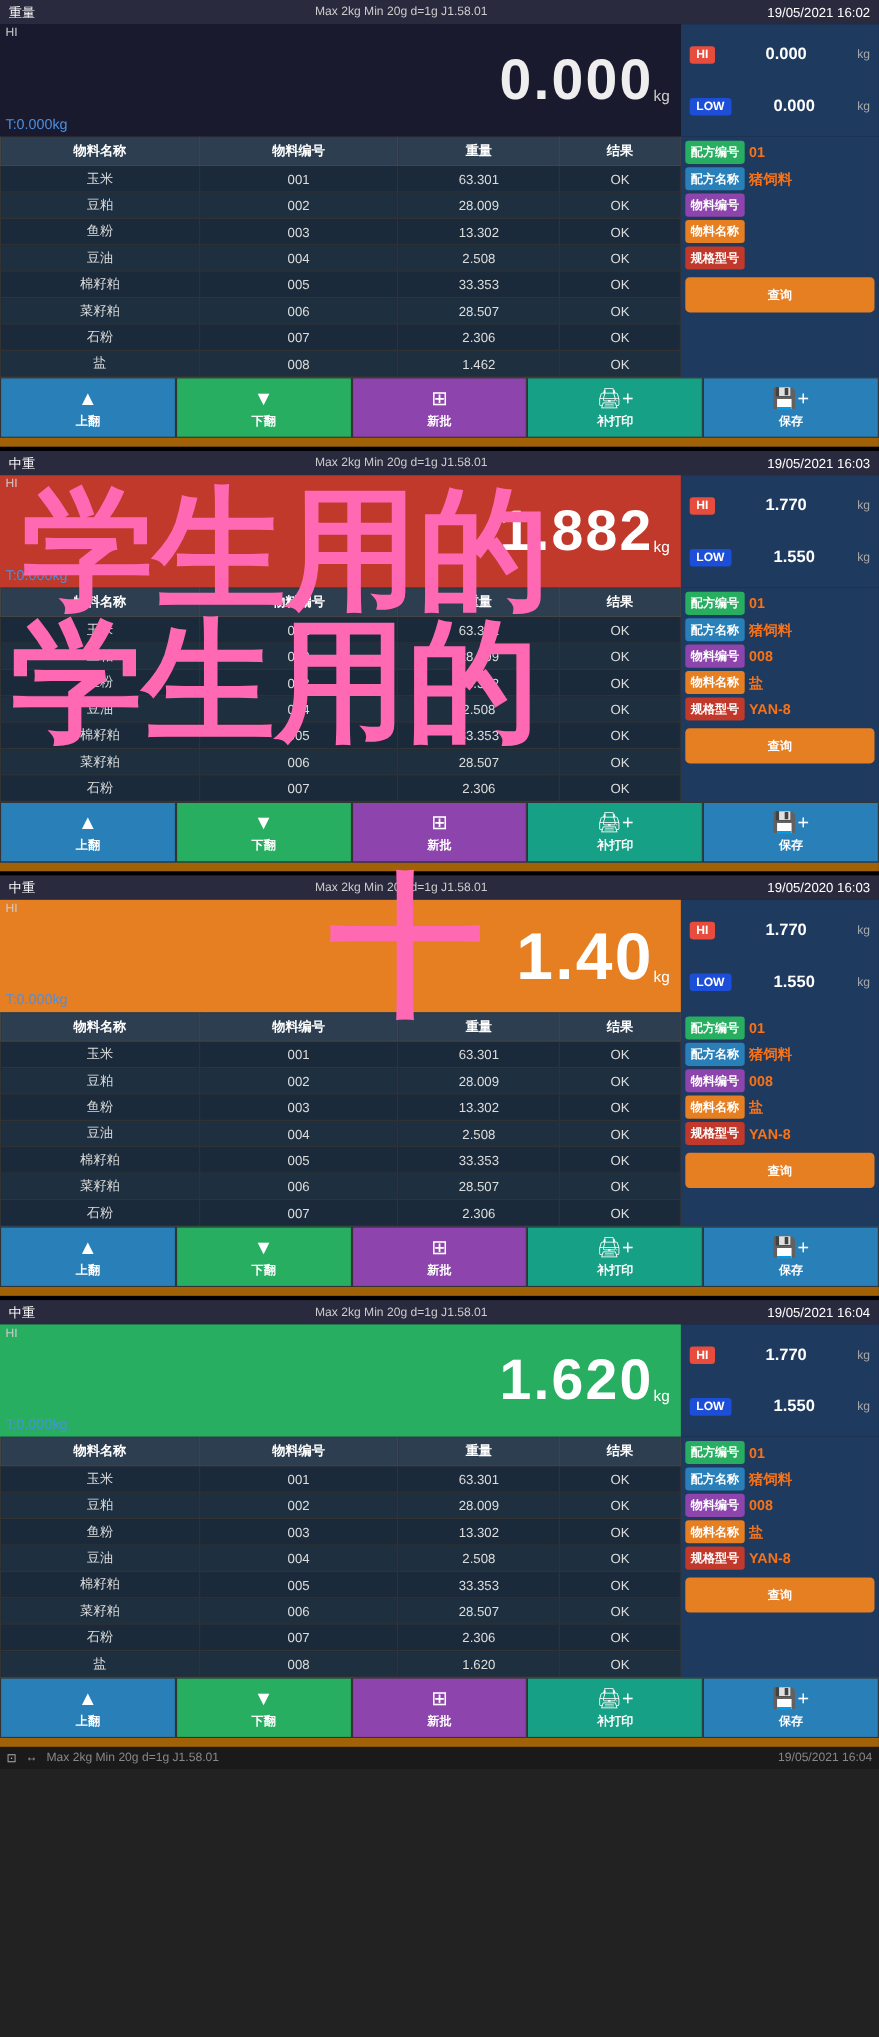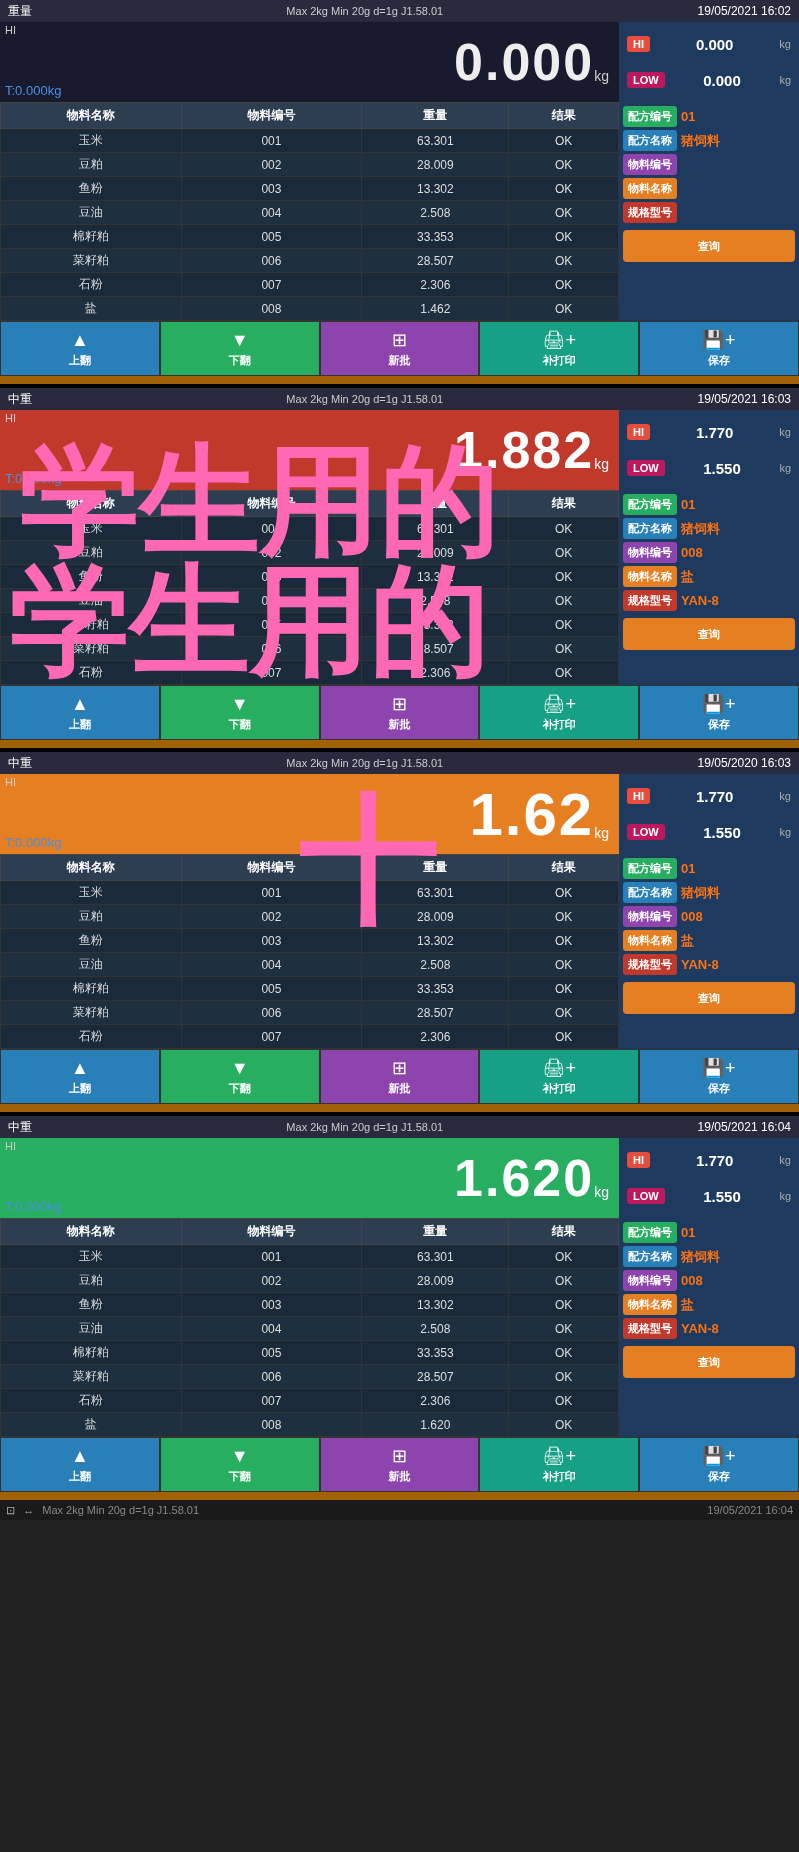--- a/index.html
+++ b/index.html
@@ -29,21 +29,21 @@
       justify-content: space-between;
       align-items: center;
       height: 22px;
     }
     .top-bar-center { color: #ccc; font-size: 11px; }
     .top-bar-right { color: #fff; }
 
     
     .weight-area {
       display: flex;
-      height: 80px;
+      height: 102px;
     }
     .weight-main {
       flex: 1;
       display: flex;
       flex-direction: column;
       justify-content: center;
       align-items: flex-end;
       padding-right: 10px;
       background: #1a1a2e;
       position: relative;
@@ -89,21 +89,21 @@
       align-items: center;
     }
     .weight-side-label {
       font-size: 11px;
       padding: 2px 6px;
       border-radius: 3px;
       color: #fff;
       font-weight: bold;
     }
     .label-hi { background: #e74c3c; }
-    .label-low { background: #be185d; }
+    .label-low { background: #1d4ed8; }
     .weight-side-value {
       color: #fff;
       font-size: 15px;
       font-weight: bold;
     }
     .weight-side-unit { color: #aaa; font-size: 11px; }
 
     
     .table-container {
       display: flex;
@@ -541,21 +541,21 @@
     <div class="top-bar">
       <span>中重</span>
       <span class="top-bar-center">Max 2kg  Min 20g  d=1g  J1.58.01</span>
       <span class="top-bar-right">19/05/2020  16:03</span>
     </div>
 
     <div class="weight-area">
       <div class="weight-main active-orange">
         <span class="weight-label-top">HI</span>
         <div style="display:flex; align-items:baseline;">
-          <span class="weight-value active" style="font-size:60px;">1.62</span>
+          <span class="weight-value active" style="font-size:60px;">1.40</span>
           <span class="weight-unit" style="color:#fff;">kg</span>
         </div>
         <span class="weight-ref">T:0.000kg</span>
       </div>
       <div class="weight-side">
         <div class="weight-side-row">
           <span class="weight-side-label label-hi">HI</span>
           <span class="weight-side-value">1.770</span>
           <span class="weight-side-unit">kg</span>
         </div>

